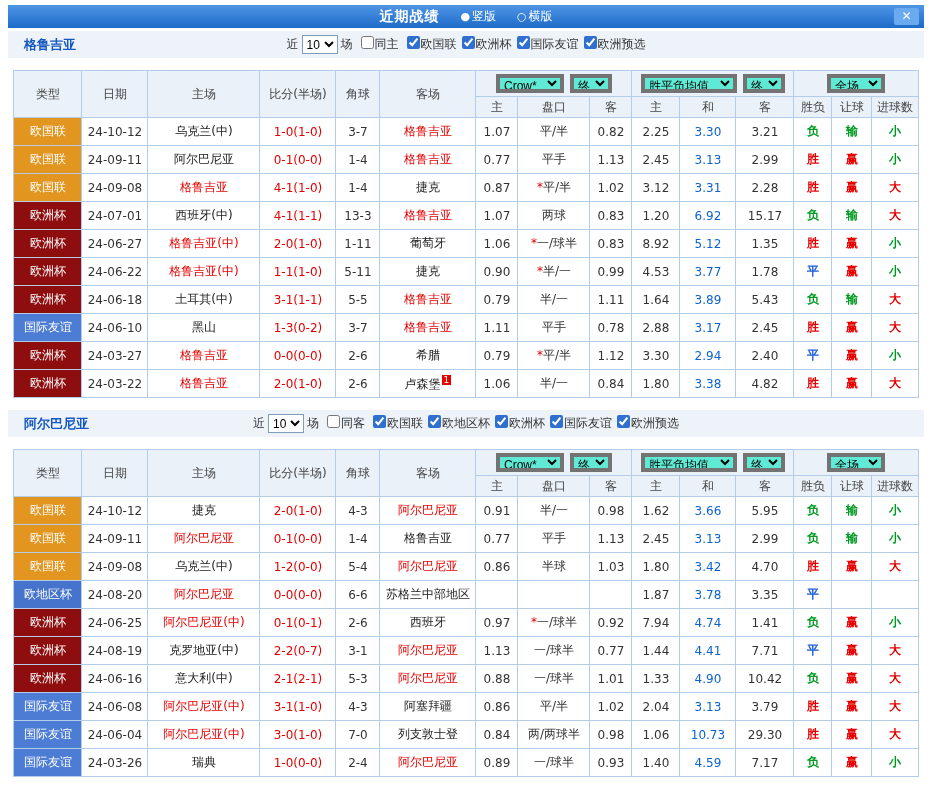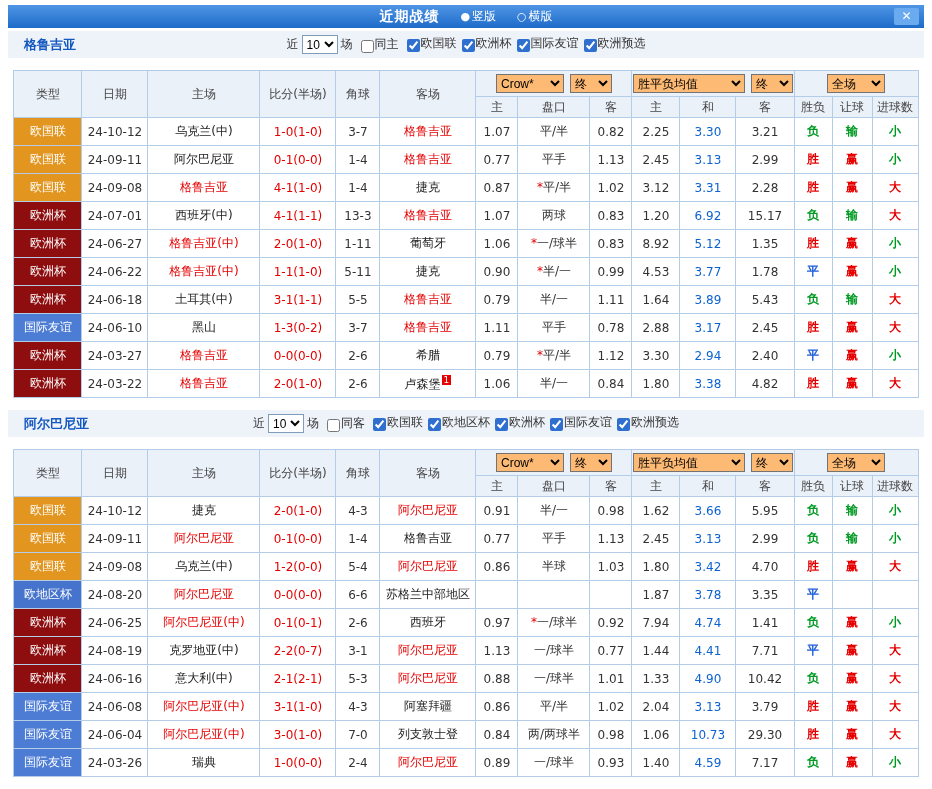--- a/index.html
+++ b/index.html
@@ -9,32 +9,32 @@
   .titlebar{position:relative;height:23px;background:linear-gradient(180deg,#4f95e5,#1d6bc9);display:flex;align-items:center;justify-content:center;color:#fff}
   .title-group{display:flex;align-items:center;gap:21px}
   .title-text{font-weight:bold;font-size:14px;letter-spacing:1px}
   .radio-opt{display:inline-flex;align-items:center;gap:2px;font-size:12px;cursor:pointer}
   .radio-dot{font-size:11px;line-height:1}
   .close-btn{position:absolute;right:5px;top:3px;width:25px;height:17px;line-height:16px;text-align:center;background:#6aabf0;color:#fff;font-size:12px;font-weight:bold;border-radius:2px;cursor:pointer}
   .section-head{position:relative;height:27px;display:flex;align-items:center;background:#eef3fa;margin-top:3px}
   .team-name{position:absolute;left:16px;color:#1558c0;font-weight:bold;font-size:13px}
   .filters{margin:0 auto;display:flex;align-items:center;gap:3px;font-size:12px;color:#333}
   .filters select{font-size:12px;height:19px;border:1px solid #7f9db9;background:#fff}
-  .chk{display:inline-flex;align-items:flex-end;gap:1px;margin-left:5px;cursor:pointer}
+  .chk{display:inline-flex;align-items:flex-start;gap:1px;margin-left:5px;cursor:pointer}
   input[type=checkbox]{width:13px;height:13px;accent-color:#2e6fd0}
   table{border-collapse:collapse;table-layout:fixed;width:904px;margin:12px auto}
   th,td{border:1px solid #b3cde8;text-align:center;font-size:12px;overflow:hidden;white-space:nowrap}
   thead th{background:#ebf1f9;color:#444;font-weight:normal}
   thead tr.h1 th{height:26px}
   thead tr.h2 th{height:21px}
   .selwrap{display:flex;justify-content:center;align-items:center;gap:6px}
-  .selwrap select{font-size:12px;height:19px;border:1px solid #737373;background:#fdba74}
+  .selwrap select{font-size:12px;height:19px;border:4px solid #737373;background:#5eead4}
   .sel-company{width:68px}
   .sel-final{width:42px}
-  .sel-europe{width:112px}
+  .sel-europe{width:96px}
   .sel-scope{width:58px}
   tbody td{height:28px;color:#333}
   td.lg{color:#fff}
   .lg-o{background:#e2951f}
   .lg-r{background:#8e0e10}
   .lg-b{background:#4c7cd4}
   .lg-db{background:#4674cc}
   td.sc{color:#e60000}
   td.tm{color:#222}
   td.tm.red{color:#e60000}

